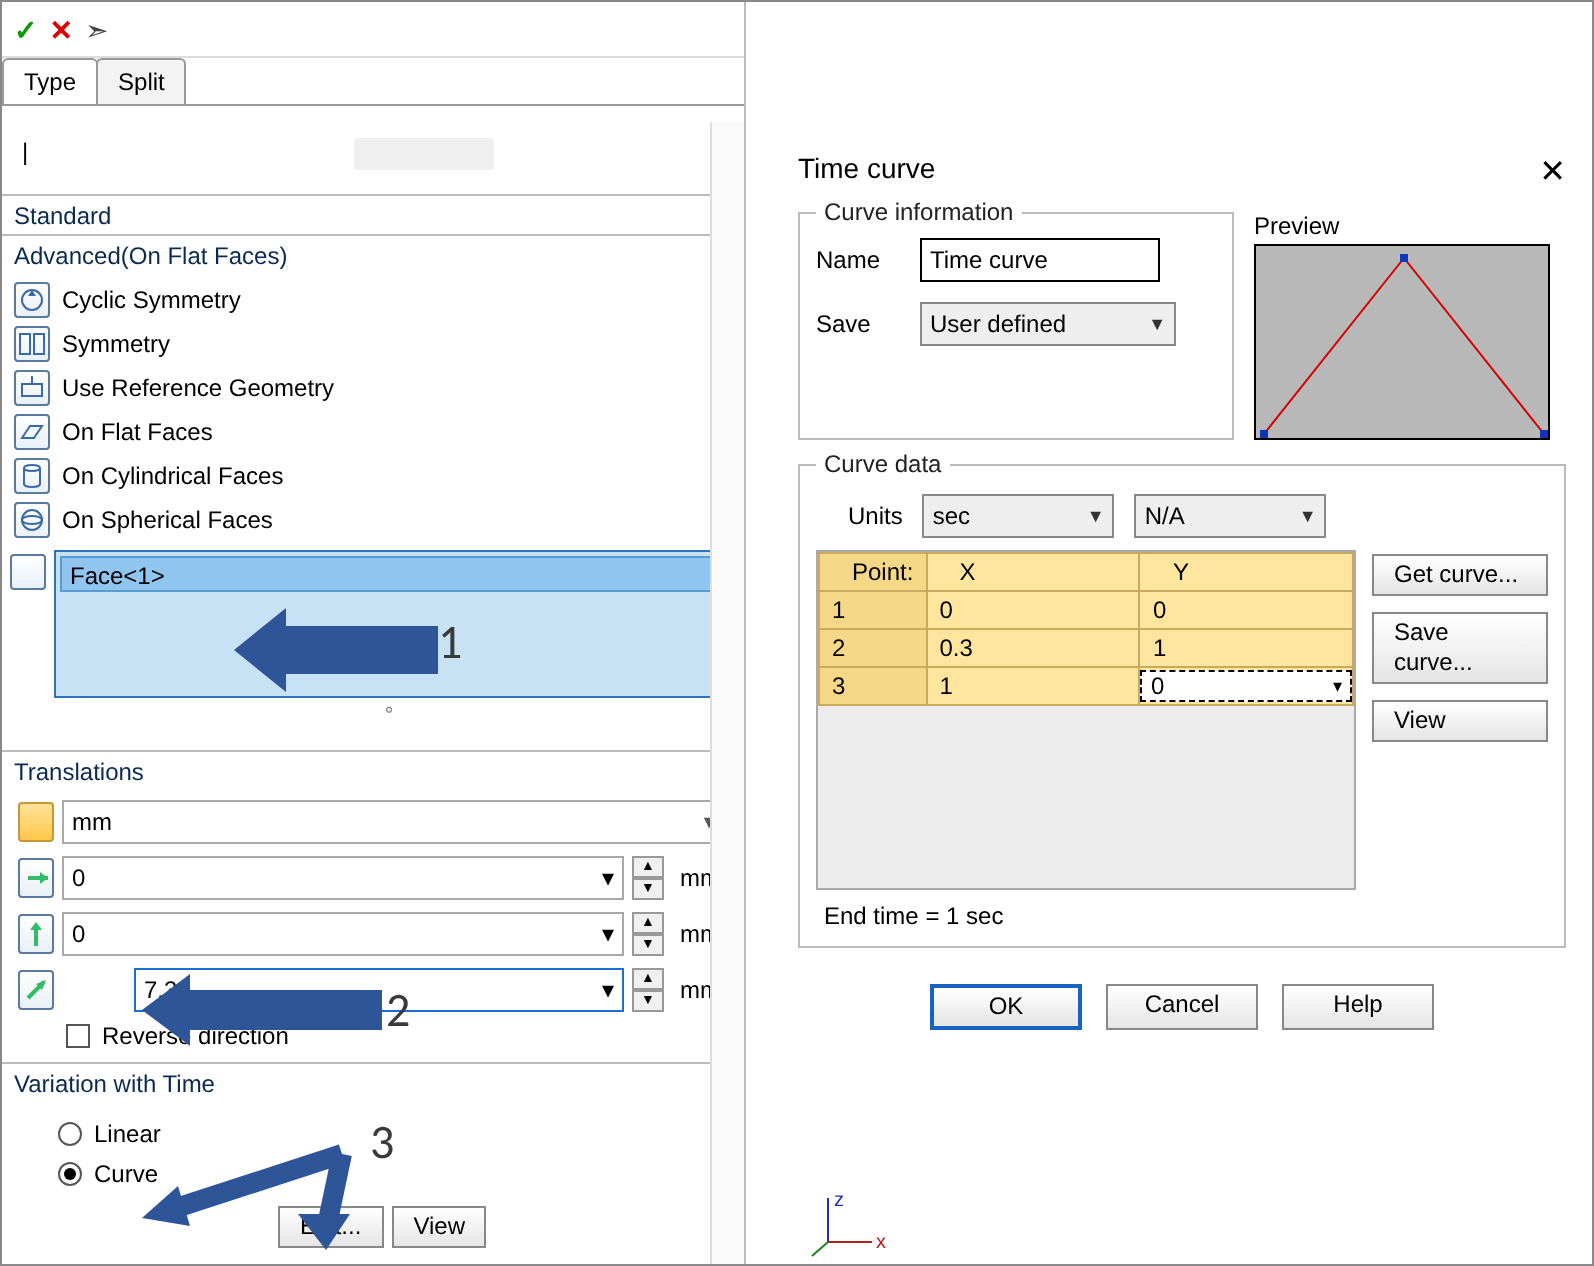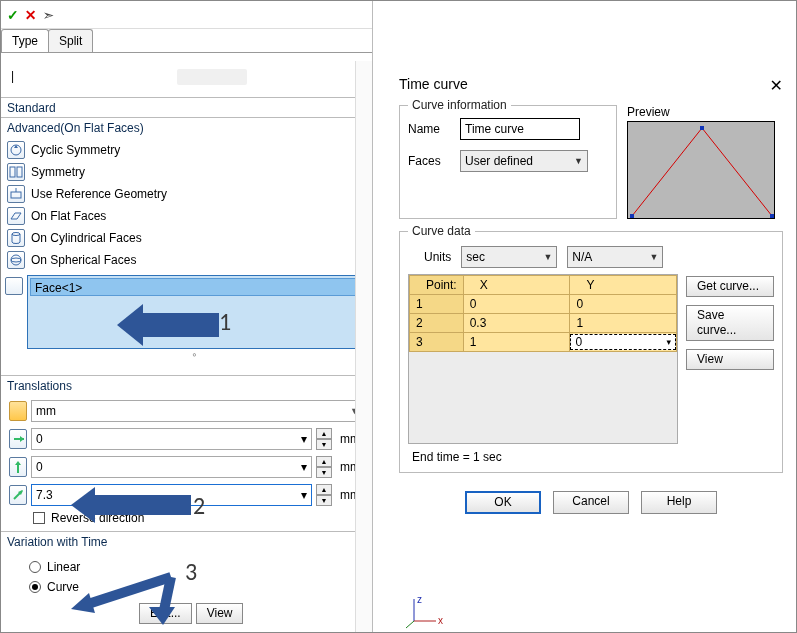--- a/index.html
+++ b/index.html
@@ -45,21 +45,21 @@
   .units-row .ru{width:18px;height:20px;background:linear-gradient(#ffe29a,#ffc74a);border:1px solid #c69738;border-radius:2px;}
   .sel{flex:1;border:1px solid #a9a9a9;height:22px;background:#fff;display:flex;align-items:center;justify-content:space-between;padding:0 4px;}
   .sel .car{color:#555;font-size:9px;}
 
   .dir-row{display:flex;align-items:center;height:24px;gap:4px;margin-top:4px;}
   .dir-row .db{width:18px;height:20px;border:1px solid #5a7aa0;background:linear-gradient(#fff,#e8f0f8);border-radius:2px;display:flex;align-items:center;justify-content:center;}
   .dir-row .inp{flex:1;border:1px solid #a9a9a9;height:22px;background:#fff;display:flex;align-items:center;justify-content:space-between;padding:0 4px;}
   .dir-row .spin{width:16px;display:flex;flex-direction:column;height:22px;}
   .dir-row .spin div{flex:1;border:1px solid #999;background:#f0f0f0;font-size:7px;text-align:center;line-height:9px;}
   .dir-row .unit{width:28px;padding-left:4px;}
-  .inp.hl{outline:1px solid #1a6fd4;outline-offset:-1px;}
+  .inp.hl{outline:1px solid #1a6fd4;outline-offset:-1px;margin-left:36px;}
 
   .chk{display:flex;align-items:center;gap:6px;margin:4px 0 4px 24px;}
   .chk .box{width:12px;height:12px;border:1px solid #555;}
 
   .var-body{padding:6px 8px 6px 28px;}
   .radio{display:flex;align-items:center;gap:6px;height:20px;}
   .radio .r{width:12px;height:12px;border:1px solid #555;border-radius:50%;position:relative;}
   .radio .r.on::after{content:"";position:absolute;left:2px;top:2px;width:6px;height:6px;background:#000;border-radius:50%;}
   .btnrow{margin:6px 0 0 110px;display:flex;gap:4px;}
   .winbtn{border:1px solid #888;background:linear-gradient(#fff,#e5e5e5);padding:2px 10px;line-height:15px;}
@@ -324,21 +324,21 @@
     <div class="ci-wrap" style="padding:0 8px;">
       <div class="fieldset" style="flex:1;margin:0;">
         <legend>Curve information</legend>
         <div class="ci-row">
           <label>Name</label>
           <div class="txt w1">
               <span>Time curve</span>
             </div>
         </div>
         <div class="ci-row">
-          <label>Faces</label>
+          <label>Save</label>
           <div class="combo w2">
               <span>User defined</span>
               <span class="car">▼</span>
             </div>
         </div>
       </div>
       <div style="width:156px;">
         <div style="margin-bottom:2px;">Preview</div>
         <div class="preview">
           <svg width="148" height="98" viewBox="0 0 148 98">

